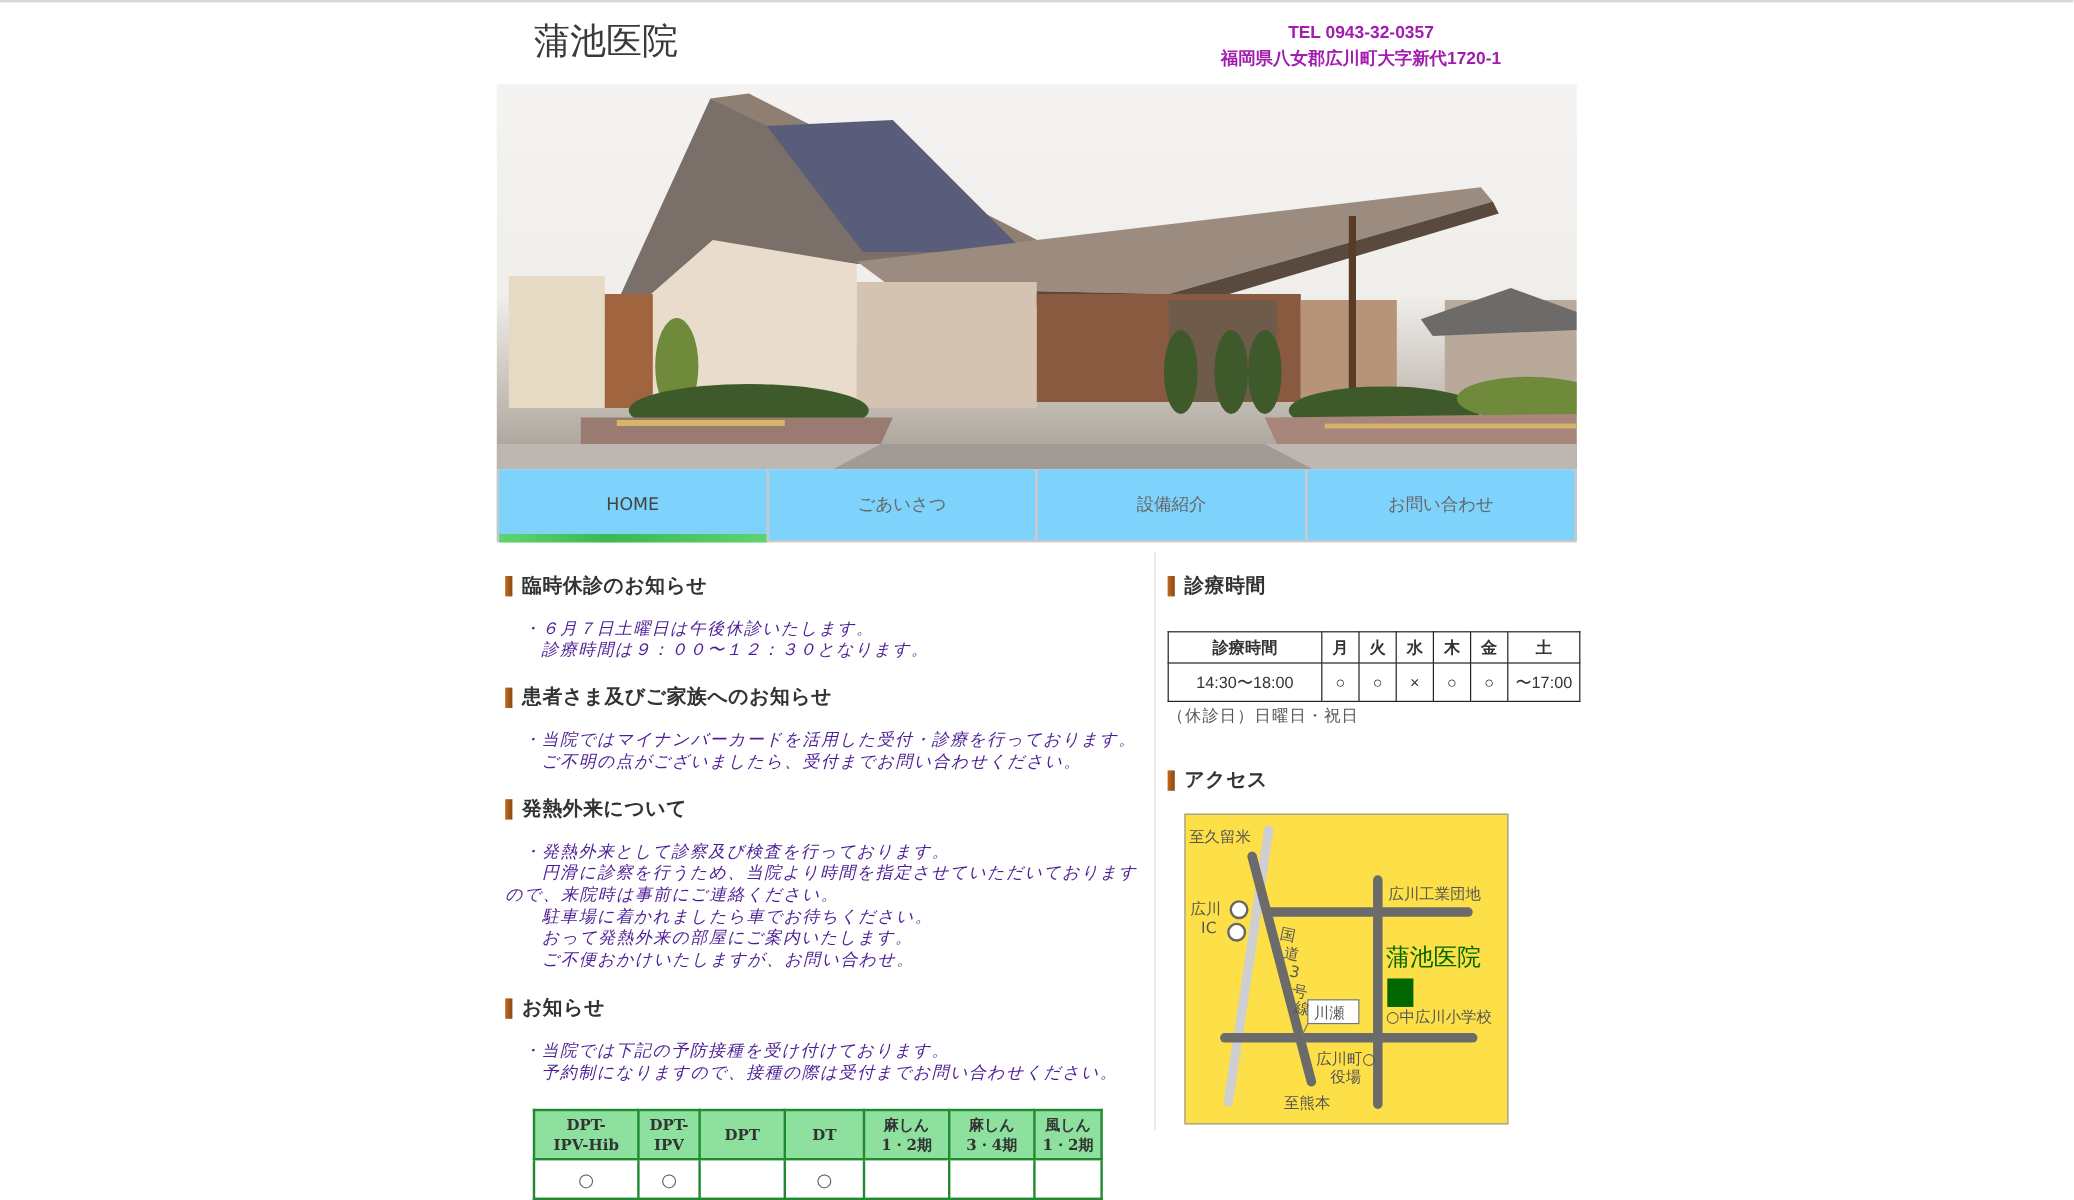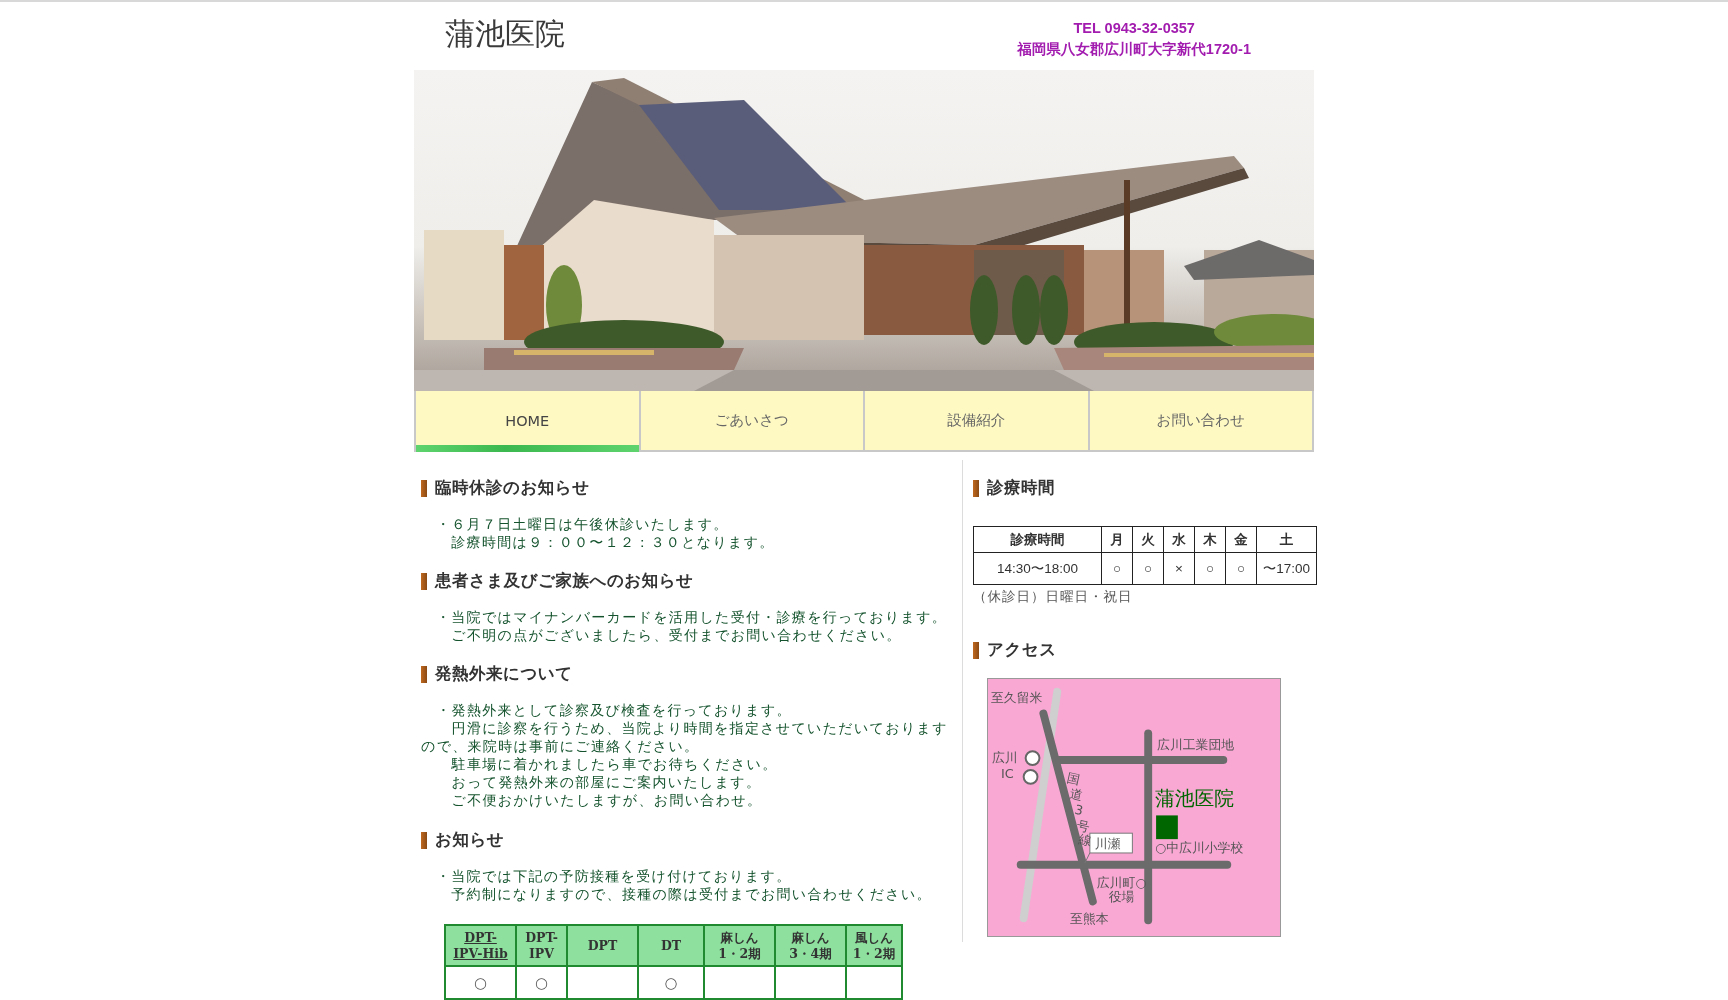--- a/index.html
+++ b/index.html
@@ -8,47 +8,47 @@
   .topbar { position: absolute; left: 0; top: 0; width: 1728px; height: 2px; background: #d8d8d8; }
   .wrap { position: absolute; left: 414px; top: 0; width: 900px; height: 1000px; }
 
   .site-title { position: absolute; left: 31px; top: 14px; font-size: 30px; color: #3a3a3a; font-weight: normal; letter-spacing: 0px; }
   .contact { position: absolute; right: 63px; top: 18px; text-align: center; color: #a21caf; font-family: "Liberation Sans", sans-serif; font-weight: bold; font-size: 14.5px; line-height: 21px; }
 
   .hero { position: absolute; left: 0; top: 70px; width: 900px; height: 321px; overflow: hidden; background: linear-gradient(#f4f3f1 0%, #efeeeb 55%, #cfc9c2 75%, #a59c93 100%); }
   .hero svg { width: 900px; height: 321px; display: block; }
 
   .nav { position: absolute; left: 0; top: 391px; width: 900px; height: 61px; display: flex; border-bottom: 2px solid #c8c8c8; }
-  .nav-item { flex: 1; border-left: 2px solid #c8c8c8; display: flex; align-items: center; justify-content: center; font-size: 14.5px; color: #666; position: relative; cursor: pointer; background: #fef9c3; }
+  .nav-item { flex: 1; border-left: 2px solid #c8c8c8; display: flex; align-items: center; justify-content: center; font-size: 14.5px; color: #666; position: relative; cursor: pointer; background: #7dd3fc; }
   .nav-item:first-child { border-left: 2px solid #c8c8c8; }
   .nav-item:last-child { border-right: 2px solid #c8c8c8; }
   .nav-item.active { color: #444; }
   .nav-item.active::after { content: ""; position: absolute; left: 0; right: 0; bottom: -2px; height: 7px; background: linear-gradient(90deg, #5fd46e, #3bb84f 40%, #5fd46e); }
 
   .divider { position: absolute; left: 548px; top: 460px; width: 1px; height: 482px; background: #dcdcdc; }
 
   .left { position: absolute; left: 7px; top: 476px; width: 535px; }
   .right { position: absolute; left: 559px; top: 476px; width: 345px; }
 
   .heading { display: flex; align-items: center; font-size: 16.5px; font-weight: bold; color: #333; height: 24px; letter-spacing: 0.5px; }
   .heading .bar { width: 6px; height: 17px; margin-right: 8px; background: linear-gradient(90deg, #c0691f, #8a4a14); }
 
-  .notice { font-size: 14px; line-height: 18px; color: #14532d; letter-spacing: 1.3px; margin-left: 15px; white-space: pre; }
+  .notice { font-size: 14px; line-height: 18px; color: #4c1d95; letter-spacing: 1.3px; margin-left: 15px; white-space: pre; font-style: italic; }
   .notice.fever { margin-left: 0; }
 
   .vacc { position: absolute; left: 23px; top: 448px; border-collapse: collapse; font-family: "DejaVu Serif", serif; font-size: 12.5px; }
   .vacc th { background: #8de09d; border: 2px solid #1f8a30; color: #333; font-weight: bold; text-align: center; height: 41px; line-height: 16px; }
   .vacc td { border: 2px solid #1f8a30; height: 33px; text-align: center; font-size: 15px; color: #555; }
 
   .hours { border-collapse: collapse; margin-top: 26px; font-family: "Liberation Sans", sans-serif; font-size: 13.5px; }
   .hours th, .hours td { border: 1.5px solid #222; text-align: center; height: 32px; color: #333; }
   .hours th { font-weight: bold; height: 26px; }
   .closed-note { font-size: 13.5px; color: #555; margin-top: 3px; letter-spacing: 1px; }
 
-  .map { position: absolute; left: 14px; top: 202px; width: 294px; height: 259px; border: 1.5px solid #999; background: #f9a8d4; overflow: hidden; }
+  .map { position: absolute; left: 14px; top: 202px; width: 270px; height: 259px; border: 1.5px solid #999; background: #fde047; overflow: hidden; }
   .map svg { width: 267px; height: 256px; display: block; }
 </style>
 </head>
 <body>
 
 <div class="topbar"></div>
 
 <div class="wrap">
 
   <h1 class="site-title">蒲池医院</h1>
@@ -146,21 +146,21 @@
         <span class="bar"></span>
         <span>お知らせ</span>
       </div>
       <div class="notice" style="margin-top:15px;">・当院では下記の予防接種を受け付けております。
 　予約制になりますので、接種の際は受付までお問い合わせください。</div>
     </div>
 
     <table class="vacc">
       <tbody>
           <tr>
-        <th style="width:71px; white-space:pre;text-decoration:underline;">DPT-
+        <th style="width:87px; white-space:pre;">DPT-
 IPV-Hib</th>
         <th style="width:51px;">DPT-IPV</th>
         <th style="width:71px;">DPT</th>
         <th style="width:66px;">DT</th>
         <th style="width:71px; white-space:pre;">麻しん
 1・2期</th>
         <th style="width:71px; white-space:pre;">麻しん
 3・4期</th>
         <th style="width:56px; white-space:pre;">風しん
 1・2期</th>

